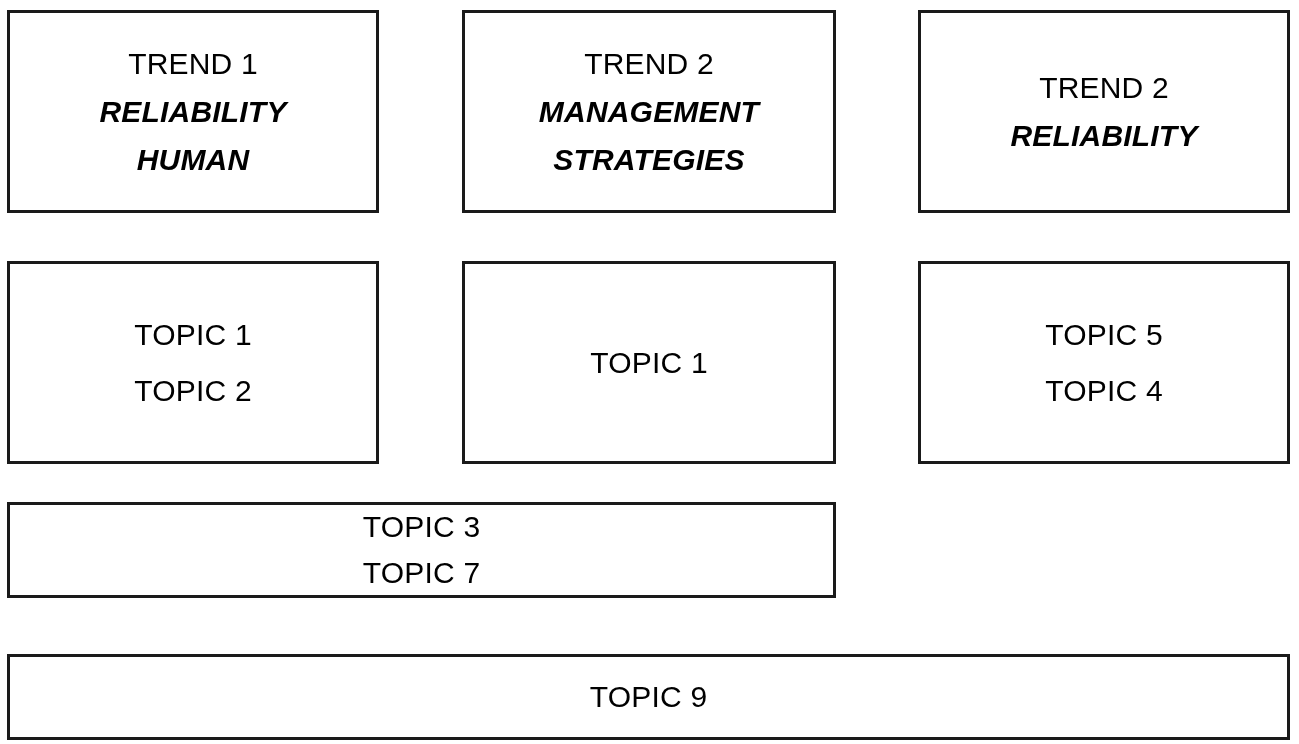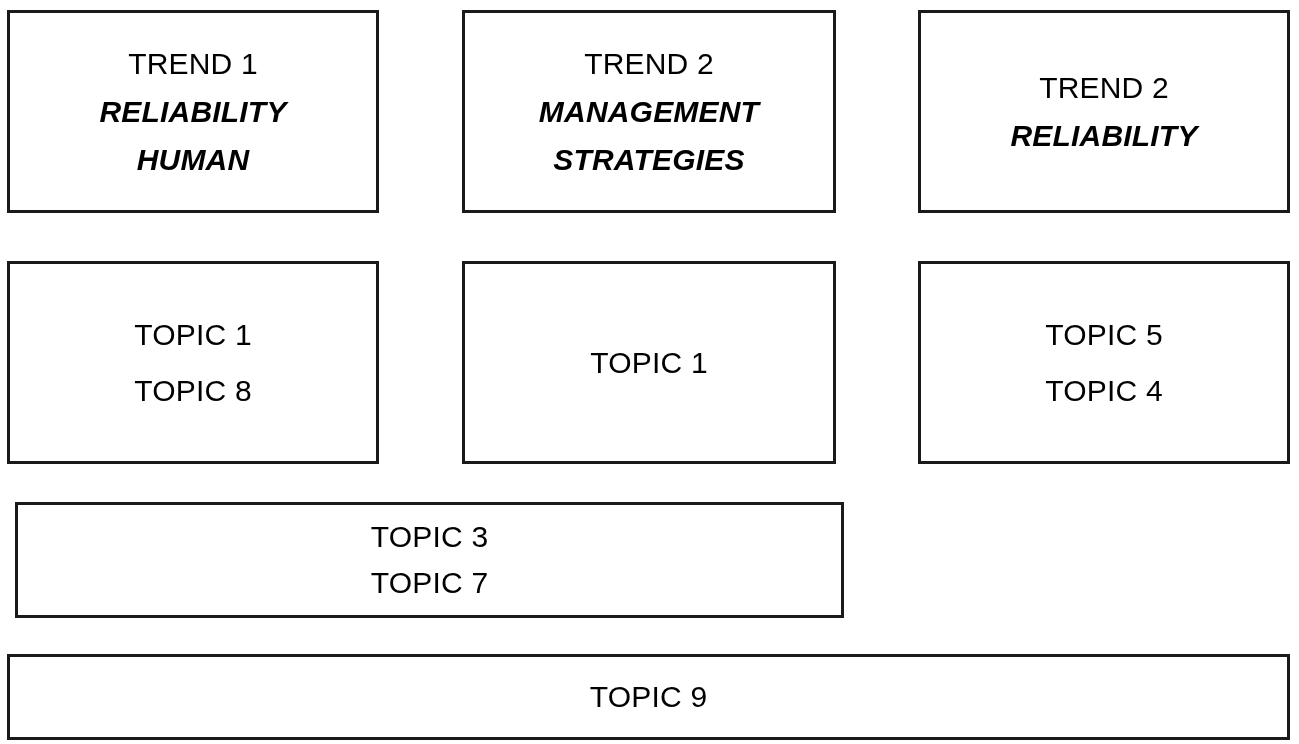--- a/index.html
+++ b/index.html
@@ -70,22 +70,21 @@
   
   .col-1 { left: 7px;   width: 372px; }
   .col-2 { left: 462px; width: 374px; }
   .col-3 { left: 918px; width: 372px; }
 
   
   .wide-box {
     top: 502px;
     left: 7px;
     width: 829px;
-    height: 116px;
-    margin-left: 8px;
+    height: 96px;
   }
 
   
   .full-box {
     top: 654px;
     left: 7px;
     width: 1283px;
     height: 86px;
   }
 </style>
@@ -106,21 +105,21 @@
     <div class="line name">STRATEGIES</div>
   </div>
 
   <div class="box trend-box col-3">
     <div class="line heading">TREND 2</div>
     <div class="line name">RELIABILITY</div>
   </div>
 
   <div class="box topic-box col-1">
     <div class="line">TOPIC 1</div>
-    <div class="line">TOPIC 8</div>
+    <div class="line">TOPIC 2</div>
   </div>
 
   <div class="box topic-box col-2">
     <div class="line">TOPIC 1</div>
   </div>
 
   <div class="box topic-box col-3">
     <div class="line">TOPIC 5</div>
     <div class="line">TOPIC 4</div>
   </div>

